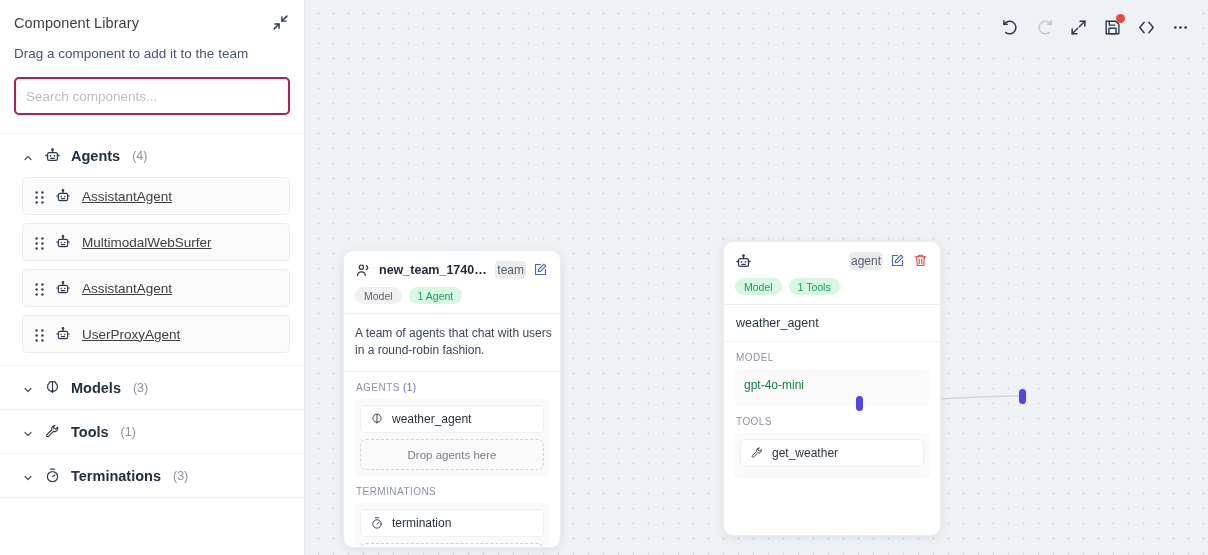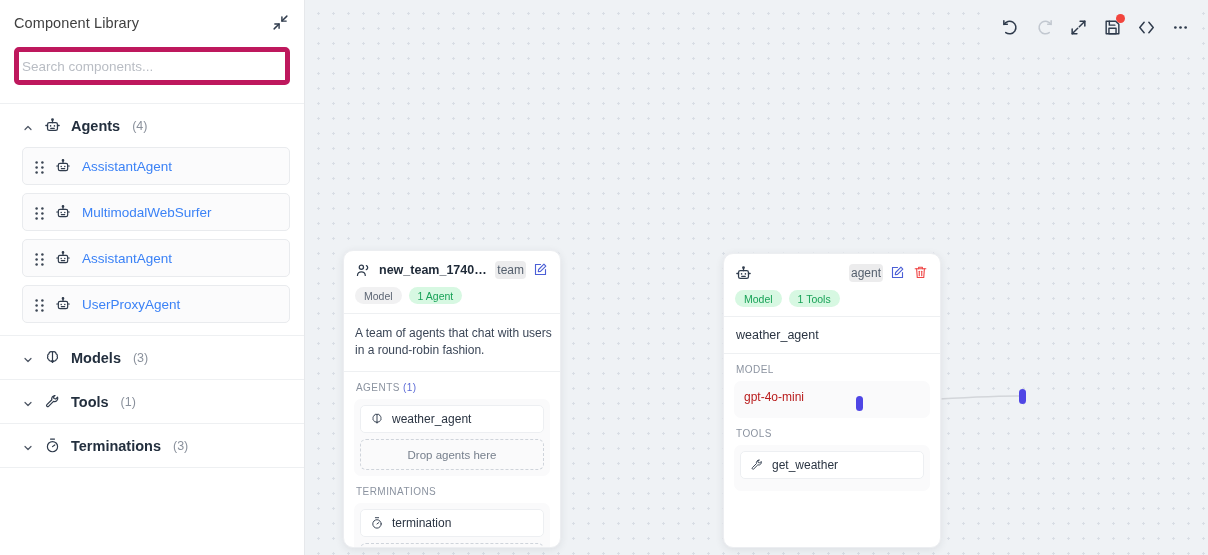--- a/index.html
+++ b/index.html
@@ -31,22 +31,22 @@
     width: 22px; height: 22px; cursor: pointer;
     display: flex; align-items: center; justify-content: center;
   }
   .sb-sub {
     font-size: 13.5px; color: #4a5costs; color: #49546a;
     padding: 10px 14px 0 14px; line-height: 20px;
   }
   .search-wrap { padding: 13px 14px 0 14px; }
   .search-input {
     width: 100%; height: 38px;
-    border: 5px solid #be185d; border-radius: 5px;
-    padding: 0 3px; font-size: 13.5px;
+    border: 2px solid #be185d; border-radius: 5px;
+    padding: 0 10px; font-size: 13.5px;
     font-family: "Liberation Sans", sans-serif;
     color: #2a3442; background: #fff; outline: none;
   }
   .search-input::placeholder { color: #b9bdc4; }
 
   .sections { margin-top: 18px; }
   .section { border-top: 1px solid #eef0f2; }
   .section:last-child { border-bottom: 1px solid #eef0f2; }
   .sec-head {
     display: flex; align-items: center; gap: 10px;
@@ -60,21 +60,21 @@
   .sec-body { padding: 0 14px 10px 22px; }
   .comp-item {
     display: flex; align-items: center; gap: 11px;
     height: 38px; margin-bottom: 8px;
     border: 1px solid #e9ebee; border-radius: 5px;
     background: #fbfbfc; padding: 0 12px; cursor: grab;
   }
   .comp-item:last-child { margin-bottom: 2px; }
   .drag-dots { width: 9px; height: 13px; flex: 0 0 9px; color: #3c4654; }
   .comp-icon { width: 16px; height: 16px; flex: 0 0 16px; color: #2f3b4c; }
-  .comp-label { font-size: 13.5px; color: #3b82f6; }
+  .comp-label { font-size: 13.5px; color: #404040; text-decoration: underline; }
 
   
   .canvas {
     position: relative; flex: 1 1 auto; height: 555px;
     background-color: #eff2f5;
     background-image: radial-gradient(#d9dee5 1.1px, transparent 1.1px);
     background-size: 15px 15px;
     background-position: 6px 6px;
     overflow: hidden;
   }
@@ -98,21 +98,21 @@
   }
 
   
   .node {
     position: absolute; background: #ffffff;
     border-radius: 10px; border: 1px solid #eceef1;
     box-shadow: 0 2px 9px rgba(30,40,60,.09), 0 0 0 1px rgba(240,242,245,.6);
     overflow: hidden; z-index: 6;
   }
   #team-node  { left: 38px; top: 250px; width: 218px; height: 298px; }
-  #agent-node { left: 418px; top: 253px; width: 218px; height: 295px; }
+  #agent-node { left: 418px; top: 241px; width: 218px; height: 295px; }
 
   .node-head { padding: 10px 11px 9px 11px; }
   .node-head-row { display: flex; align-items: center; gap: 7px; }
   .node-type-icon { width: 17px; height: 17px; flex: 0 0 17px; color: #2f3b4c; }
   .node-title {
     font-size: 12.5px; font-weight: bold; color: #1f2a38;
     white-space: nowrap; overflow: hidden; text-overflow: ellipsis;
   }
   .kind-badge {
     font-size: 12px; color: #55606e; background: #ececed;
@@ -155,21 +155,21 @@
     border-radius: 5px; padding: 0 9px; margin-bottom: 6px; cursor: pointer;
   }
   .inner-icon { width: 14px; height: 14px; flex: 0 0 14px; color: #3a4555; }
   .inner-label { font-size: 12px; color: #2a3442; }
   .dropzone {
     border: 1.4px dashed #cfd4db; border-radius: 6px;
     height: 31px; display: flex; align-items: center; justify-content: center;
     font-size: 11.5px; color: #767f8c; background: transparent;
   }
   .model-val {
-    font-size: 12px; color: #b91c1c; padding: 3px 4px 8px 4px;
+    font-size: 12px; color: #15803d; padding: 3px 4px 8px 4px;
   }
 
   .handle {
     position: absolute; width: 7px; height: 15px; border-radius: 4px;
     background: #4f46e5; z-index: 9;
   }
   #handle-out { left: 551px; top: 396px; }
   #handle-in  { left: 714px; top: 389px; }
 
   .edge-svg { position: absolute; left: 0; top: 0; width: 100%; height: 100%; z-index: 4; pointer-events: none; }
@@ -184,20 +184,21 @@
       <div class="sb-title">Component Library</div>
       <div class="collapse-btn">
         <svg width="17" height="17" viewBox="0 0 24 24" fill="none" stroke="#2f3b4c" stroke-width="2" stroke-linecap="round" stroke-linejoin="round">
           <polyline points="4,14 10,14 10,20"></polyline>
             <line x1="10" y1="14" x2="3" y2="21"></line>
           <polyline points="20,10 14,10 14,4"></polyline>
             <line x1="14" y1="10" x2="21" y2="3"></line>
         </svg>
       </div>
     </div>
+    <div class="sb-sub">Drag a component to add it to the team</div>
 
     <div class="search-wrap">
       <input class="search-input" type="text" placeholder="Search components..." style="">
     </div>
 
     <div class="sections">
 
       <div class="section">
         <div class="sec-head">
           <span class="chev">

